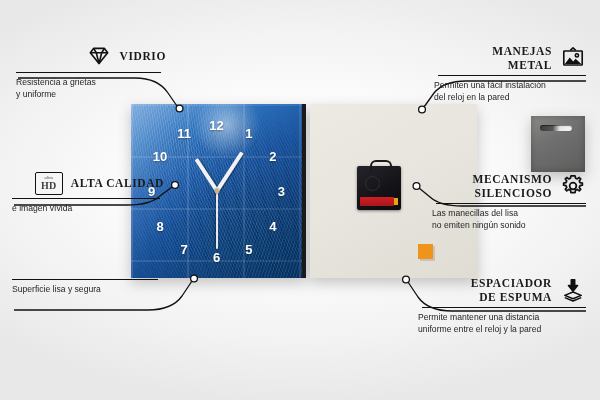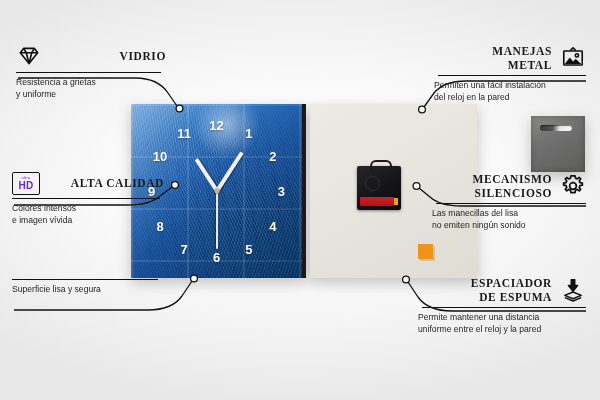--- a/index.html
+++ b/index.html
@@ -150,34 +150,34 @@
   .callout .title{
     font-family:"Liberation Serif", serif;
     font-weight:700;font-size:11.5px;letter-spacing:.6px;color:#1a1a1a;
     line-height:1.22;text-transform:uppercase;
   }
   .callout .rule{height:1.4px;background:#111;margin:3px 0 4px 0;}
   .callout .sub{
     font-family:Liberation Sans, sans-serif;
     font-size:8.6px;color:#1f1f1f;line-height:1.34;
   }
-  .callout.left .head{justify-content:space-between;}
+  .callout.left .head{justify-content:flex-end;}
   .callout.left .title{text-align:left;}
   .callout.left .sub{text-align:left;}
   .callout.right .head{justify-content:flex-end;}
   .callout.right .title{text-align:right;}
   .callout.right .sub{}
 
   .ic{width:26px;height:26px;flex:0 0 26px;color:#111;}
   .ic svg{display:block;width:26px;height:26px;}
 
   .hdbox{
     width:26px;height:21px;border:1.6px solid #111;border-radius:2px;
     display:flex;flex-direction:column;align-items:center;justify-content:center;line-height:1;
-    font-family:Liberation Sans, sans-serif;color:#6d28d9;flex:0 0 26px;
+    font-family:Liberation Serif, serif;color:#404040;flex:0 0 26px;
   }
   .hdbox .u{font-size:4.2px;letter-spacing:.2px;}
   .hdbox .hd{font-size:10px;font-weight:700;letter-spacing:.3px;}
 
   
   .wires{position:absolute;inset:0;pointer-events:none;}
 </style>
 </head>
 <body>
 
@@ -274,21 +274,20 @@
     <div class="head">
       <span class="hdbox">
         <span class="u">ultra</span>
         <span class="hd">HD</span>
       </span>
       <div>
         <div class="title">ALTA CALIDAD</div>
       </div>
     </div>
     <div class="rule" style="width:148px;"></div>
-    <div class="sub">Colores intensos</div>
     <div class="sub">e imagen vívida</div>
   </div>
 
   <div class="callout left" style="left:12px;top:276px;width:150px;">
     <div class="rule" style="width:146px;"></div>
     <div class="sub">Superficie lisa y segura</div>
   </div>
 
   <div class="callout right" style="left:434px;top:44px;width:152px;">
     <div class="head">

